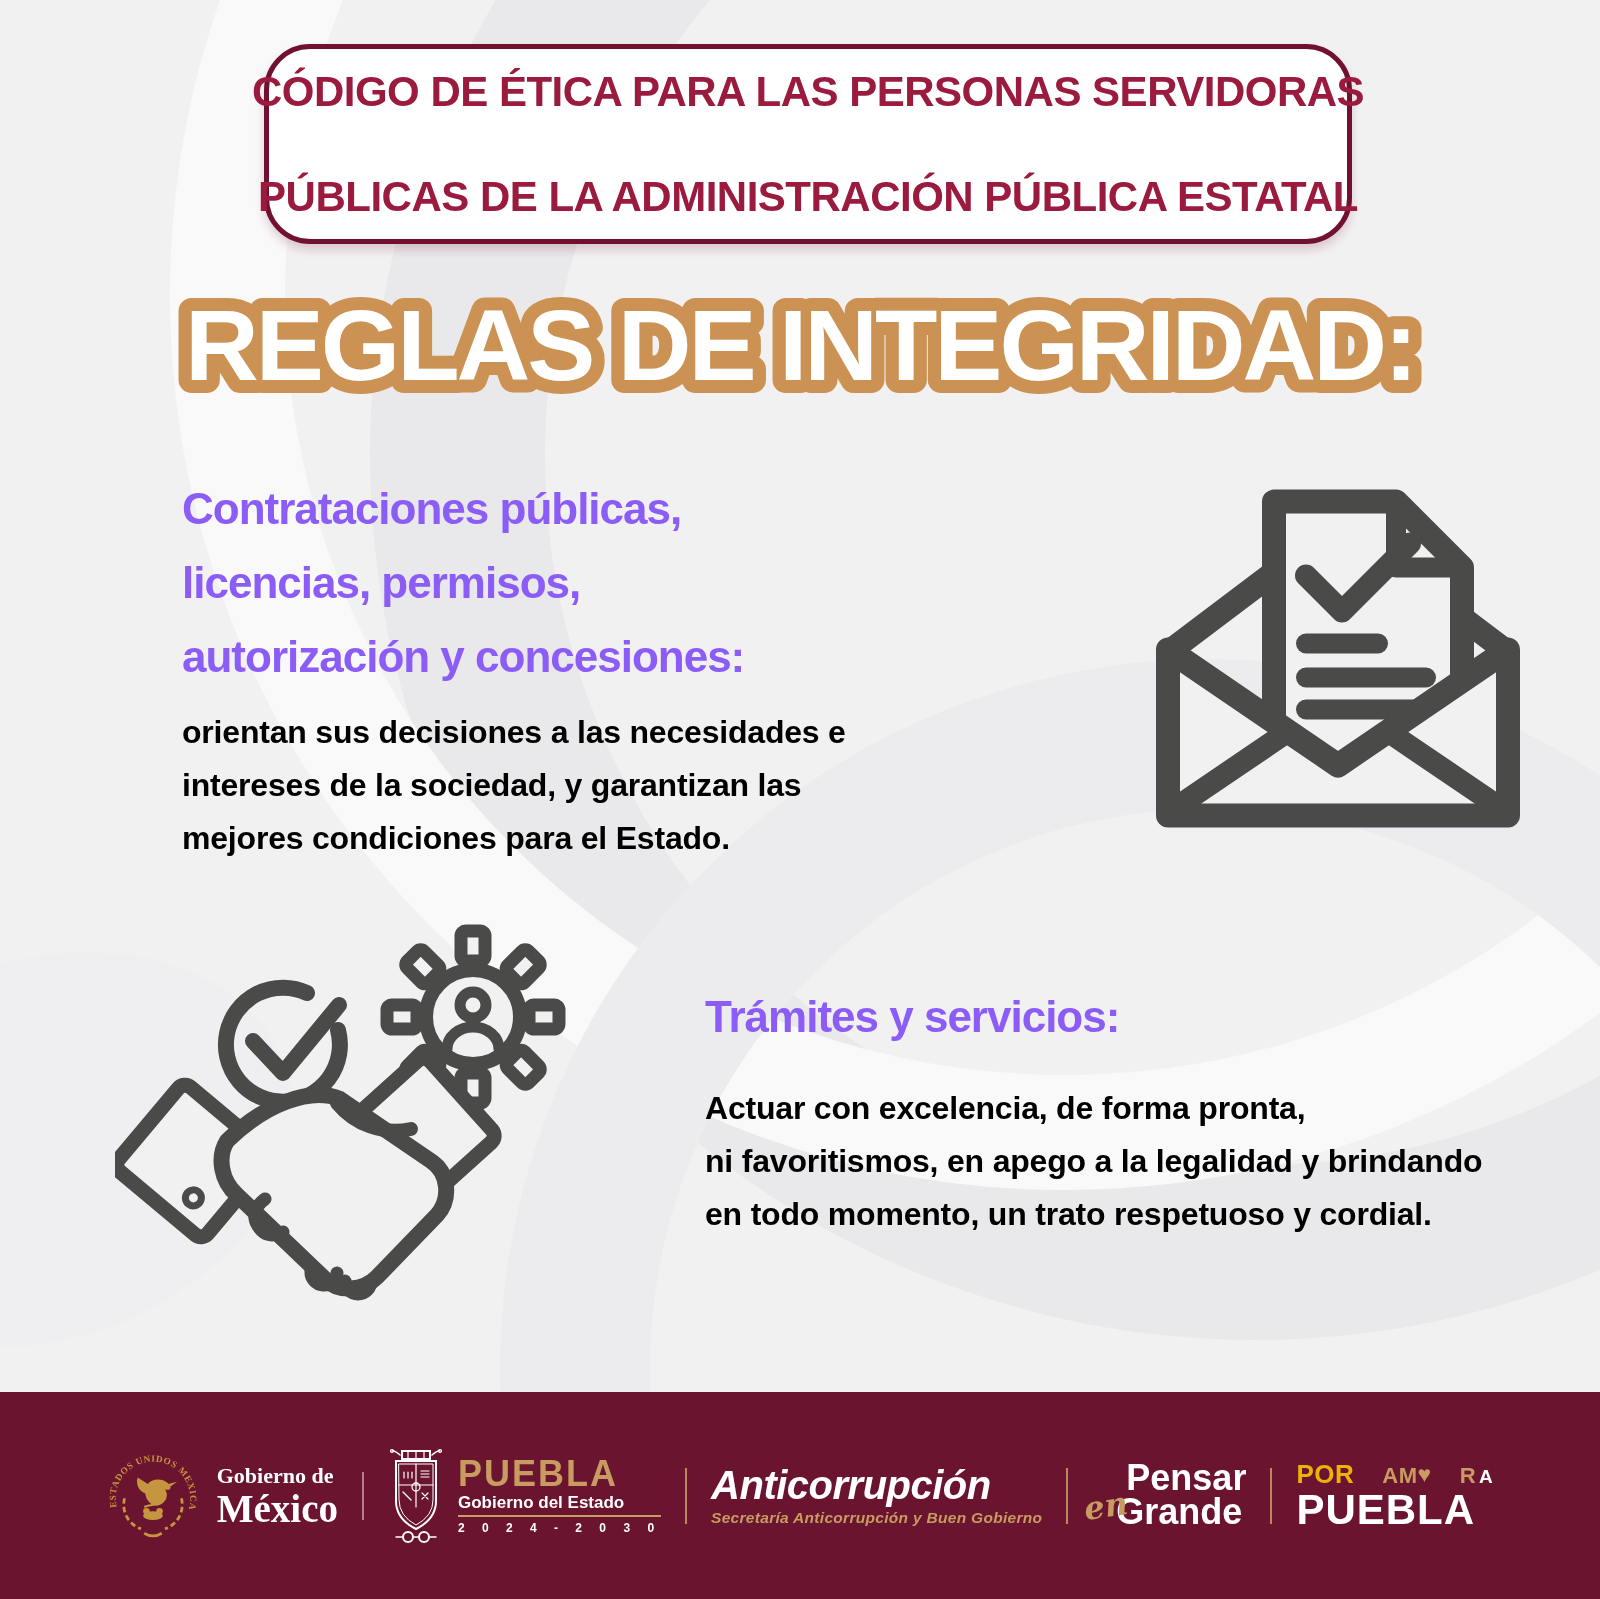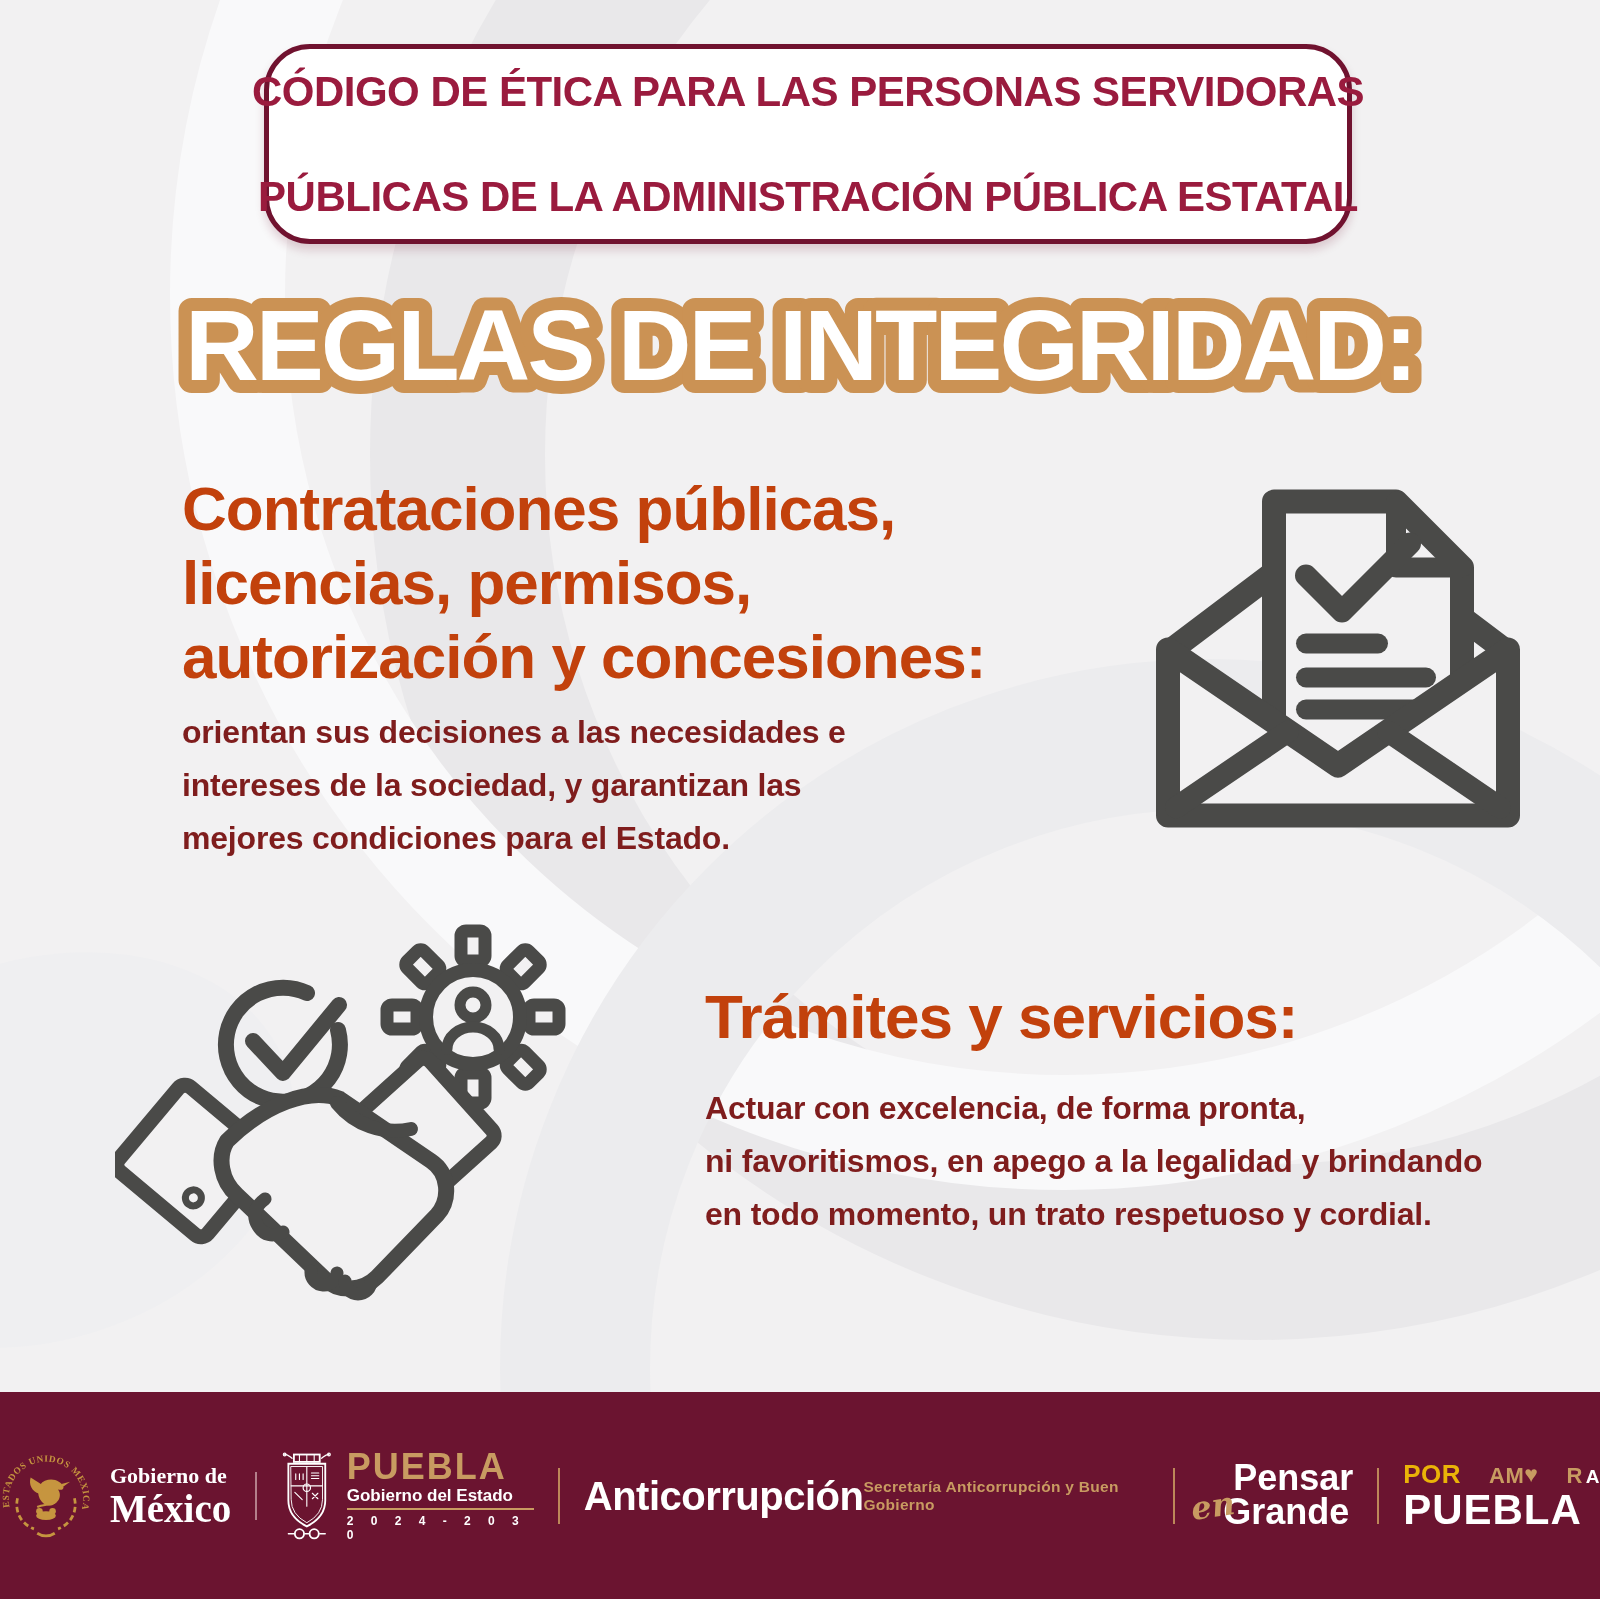--- a/index.html
+++ b/index.html
@@ -26,22 +26,22 @@
   }
   .header-line{
     font-size:42px;font-weight:700;color:#9A1B3E;letter-spacing:-0.5px;
     line-height:63px;white-space:nowrap;
   }
 
   
   .title-wrap{left:0;top:276px;width:1564px;height:140px;}
 
   
-  .h-tan{font-size:62px;font-weight:700;color:#c2410c;line-height:74px;letter-spacing:-1px;white-space:nowrap;}
-  .body-line{font-size:32px;font-weight:700;color:#7f1d1d;line-height:53px;letter-spacing:-0.2px;white-space:nowrap;}
+  .h-tan{font-size:44px;font-weight:700;color:#8b5cf6;line-height:74px;letter-spacing:-1px;white-space:nowrap;}
+  .body-line{font-size:32px;font-weight:700;color:#000000;line-height:53px;letter-spacing:-0.2px;white-space:nowrap;}
   .sec1-heading{left:182px;top:472px;}
   .sec1-body{left:182px;top:706px;}
   .sec2-heading{left:705px;top:980px;}
   .sec2-body{left:705px;top:1082px;}
 
   .envelope-icon-wrap{left:1138px;top:462px;width:400px;height:375px;}
   .handshake-icon-wrap{left:115px;top:895px;width:480px;height:440px;}
 
   
   .footer{
@@ -58,21 +58,21 @@
   .mx-line1{font-size:22px;font-weight:600;line-height:26px;}
   .mx-line2{font-size:39px;font-weight:700;line-height:40px;}
 
   .pu-lockup{gap:14px;}
   .pu-text{display:flex;flex-direction:column;}
   .pu-name{font-size:36px;font-weight:700;color:#C89B61;letter-spacing:2px;line-height:36px;}
   .pu-sub{font-size:17px;font-weight:700;color:#ffffff;line-height:22px;}
   .pu-rule{height:2px;background:#C89B61;margin:1px 0 4px 0;}
   .pu-period{font-size:12px;font-weight:700;color:#ffffff;letter-spacing:7px;}
 
-  .ac-block{display:flex;flex-direction:row;align-items:flex-start;}
+  .ac-block{display:flex;flex-direction:column;align-items:flex-start;font-style:italic;}
   .ac-title{font-size:40px;font-weight:700;color:#ffffff;letter-spacing:-0.5px;line-height:42px;}
   .ac-sub{font-size:15.5px;font-weight:700;color:#C89B61;letter-spacing:0.3px;margin-top:3px;}
 
   .pg-block{position:relative;display:flex;flex-direction:column;padding-left:24px;}
   .pg-word1{font-size:36px;font-weight:700;color:#ffffff;line-height:33px;margin-left:10px;}
   .pg-word3{font-size:36px;font-weight:700;color:#ffffff;line-height:36px;}
   .pg-en{
     position:absolute;left:-8px;top:26px;
     font-family:"DejaVu Serif",serif;font-style:italic;font-weight:bold;
     color:#C89B61;font-size:32px;transform:rotate(-8deg);

